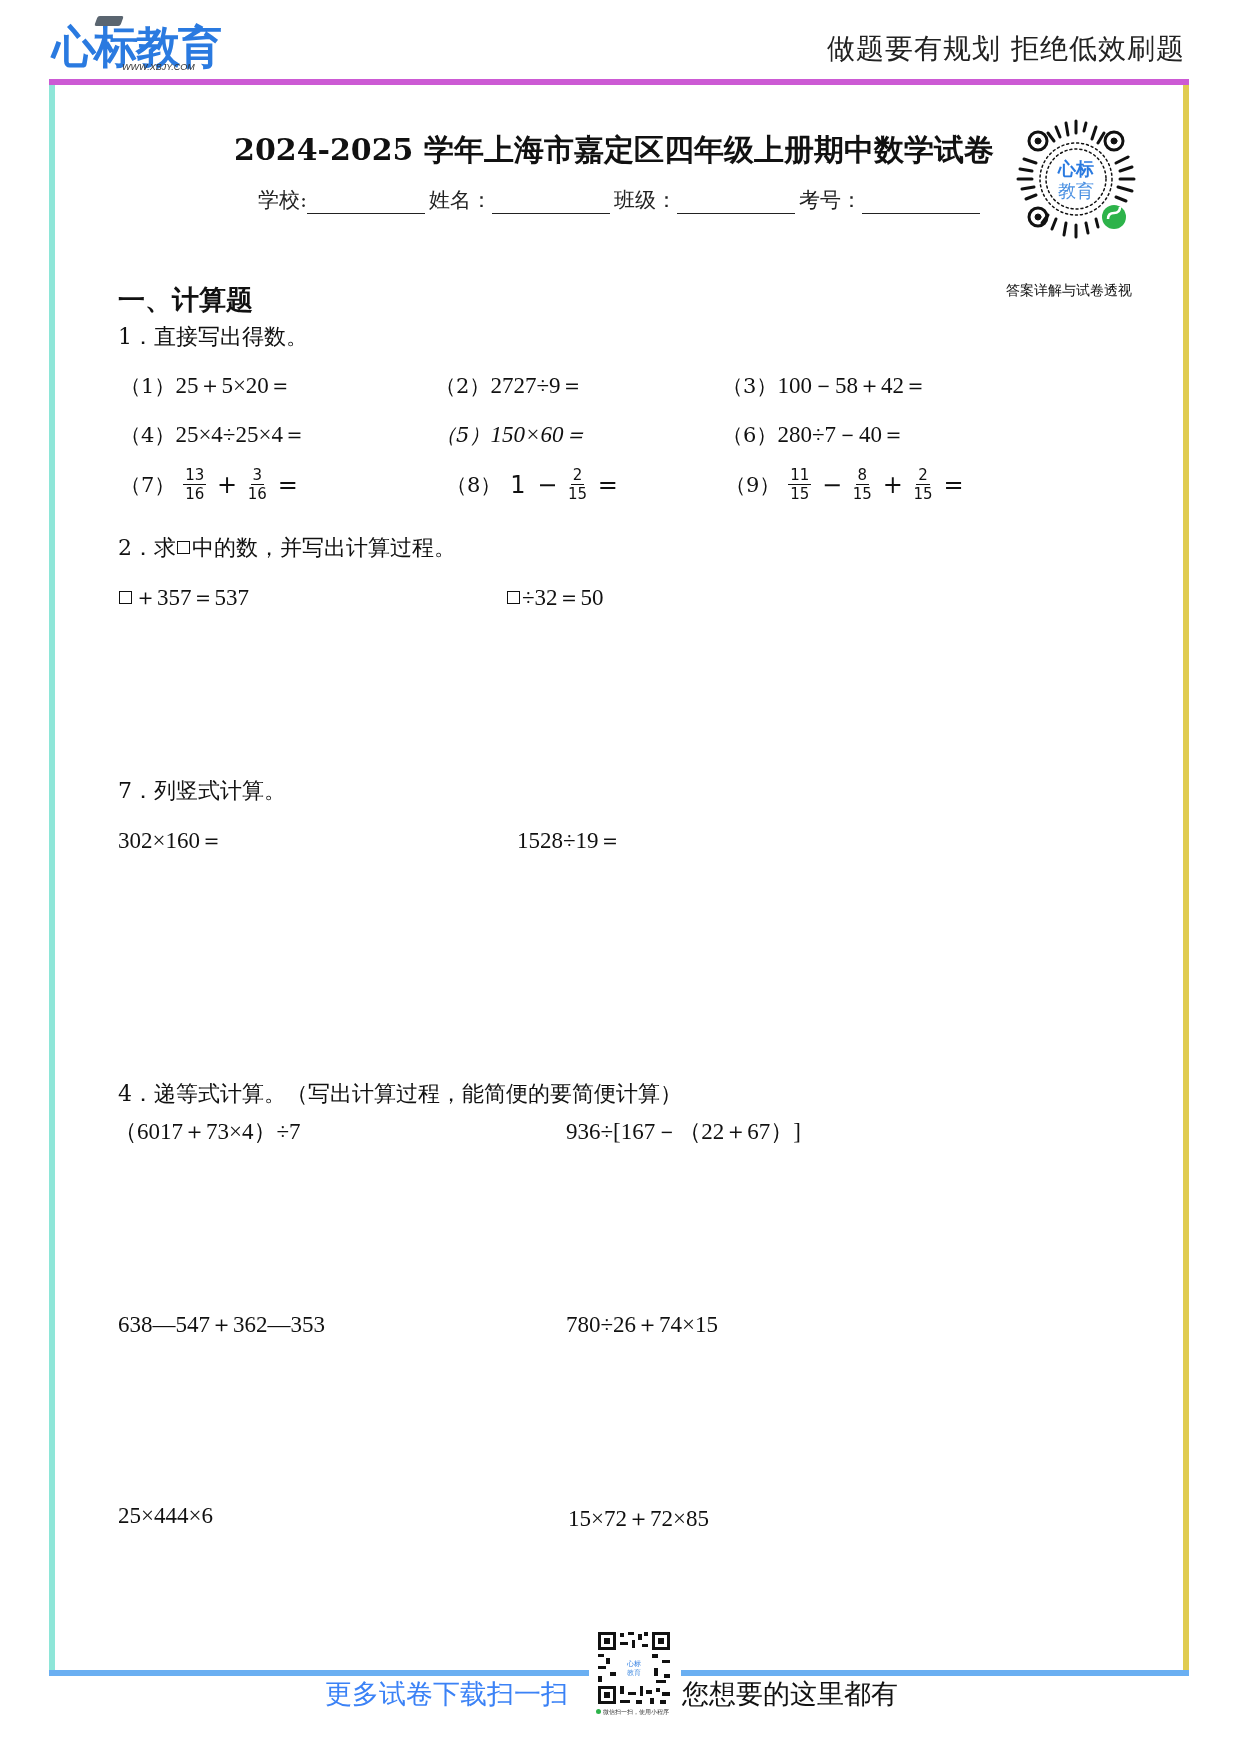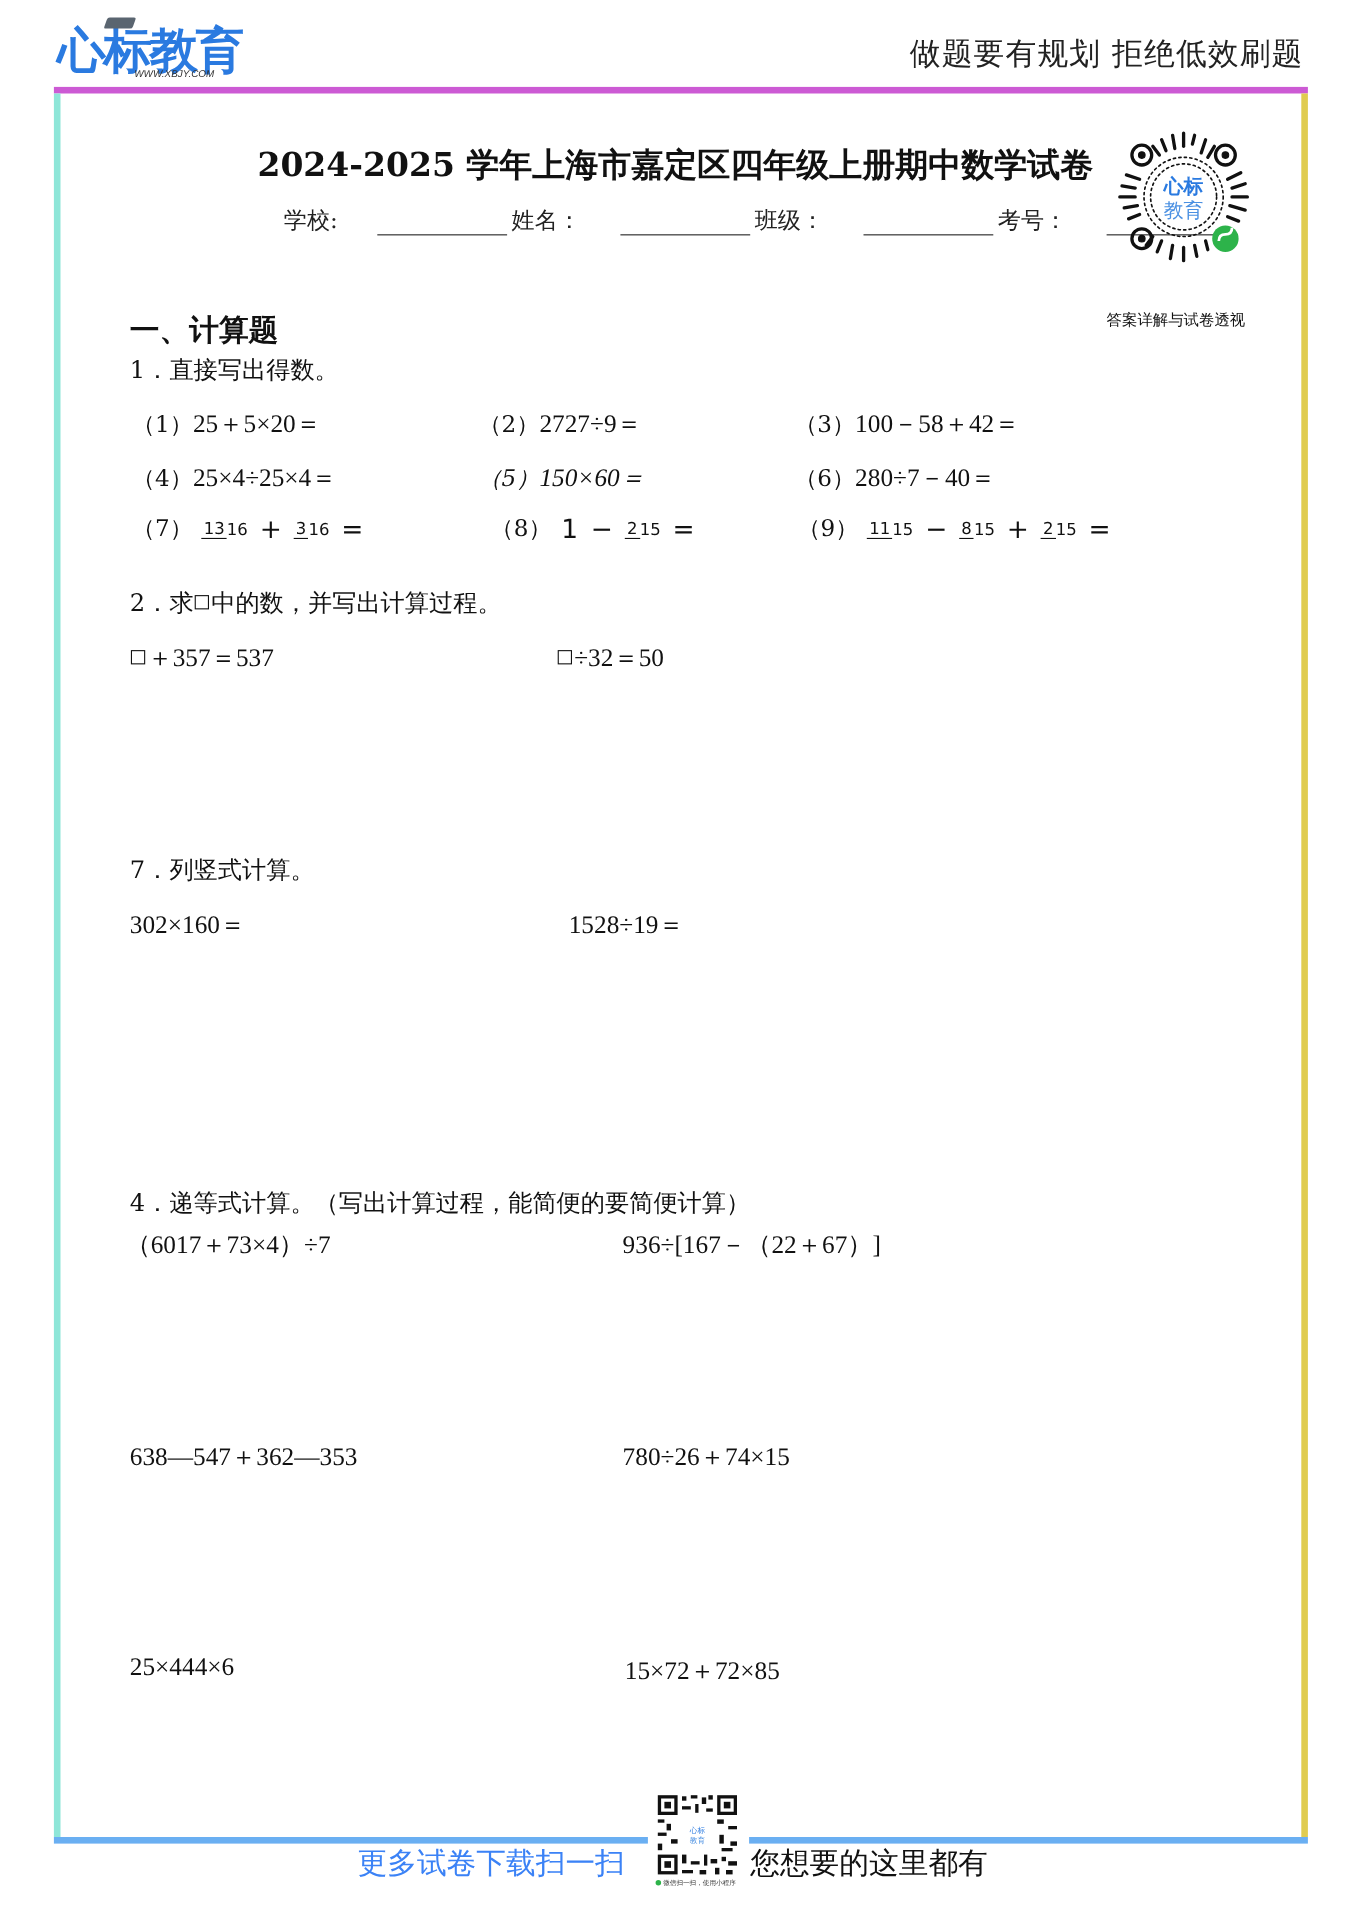--- a/index.html
+++ b/index.html
@@ -25,33 +25,33 @@
   .bar-bottom-r { left: 681px; top: 1670px; width: 508px; height: 6px; background: #6aaff2; }
 
   
   .title { left: 0; width: 1240px; top: 130px; text-align: center; font-size: 30px; font-weight: bold;
            font-family: "DejaVu Serif", serif; letter-spacing: 0px; }
   .title span { display: inline-block; transform: translateX(-6px); }
   .fields { left: 258px; top: 186px; font-size: 21px; font-family: "DejaVu Serif", serif; color: #222;
             display: flex; gap: 0px; white-space: nowrap; }
   .fields .blank { display: inline-block; border-bottom: 1.5px solid #222; width: 118px; height: 22px;
                    margin-right: 2px; vertical-align: bottom; }
-  .field { display: inline-flex; align-items: flex-end; margin-right: 2px; gap: 36px; }
+  .field { display: inline-flex; align-items: flex-end; margin-right: 2px; }
 
   
   .qr-top { left: 1012px; top: 115px; width: 128px; height: 128px; }
   .qr-caption { left: 1006px; top: 282px; font-family: "DejaVu Sans", sans-serif; font-size: 14px; color: #111; }
 
   
   .sect { left: 118px; top: 282px; font-family: Liberation Sans, sans-serif; font-weight: bold; font-size: 27px; }
   .q { font-size: 22px; font-family: "DejaVu Serif", serif; white-space: nowrap; }
   .expr { font-size: 23px; font-family: "Liberation Serif", serif; white-space: nowrap; }
   .paren { font-family: "DejaVu Serif", serif; font-size: 21px; }
 
-  .frac { display: inline-flex; flex-direction: row; align-items: center; vertical-align: middle;
+  .frac { display: inline-flex; flex-direction: column; align-items: center; vertical-align: middle;
           font-family: "DejaVu Sans", sans-serif; font-size: 15px; line-height: 18px; margin: 0 2px; }
   .frac .num { border-bottom: 1.2px solid #111; padding: 0 2px; }
   .op { font-family: "DejaVu Sans", sans-serif; font-size: 24px; vertical-align: middle; margin: 0 3px; }
   .box { display: inline-block; width: 11px; height: 11px; border: 1.2px solid #111; margin: 0 2px 0 1px;
          vertical-align: 1px; }
 
   
   .foot-l { left: 325px; top: 1676px; font-family: "DejaVu Sans", sans-serif; font-size: 27px; color: #3b82f6; }
   .foot-r { left: 682px; top: 1676px; font-family: "DejaVu Sans", sans-serif; font-size: 27px; color: #111; }
   .qr-bottom { left: 596px; top: 1630px; width: 76px; height: 76px; }

